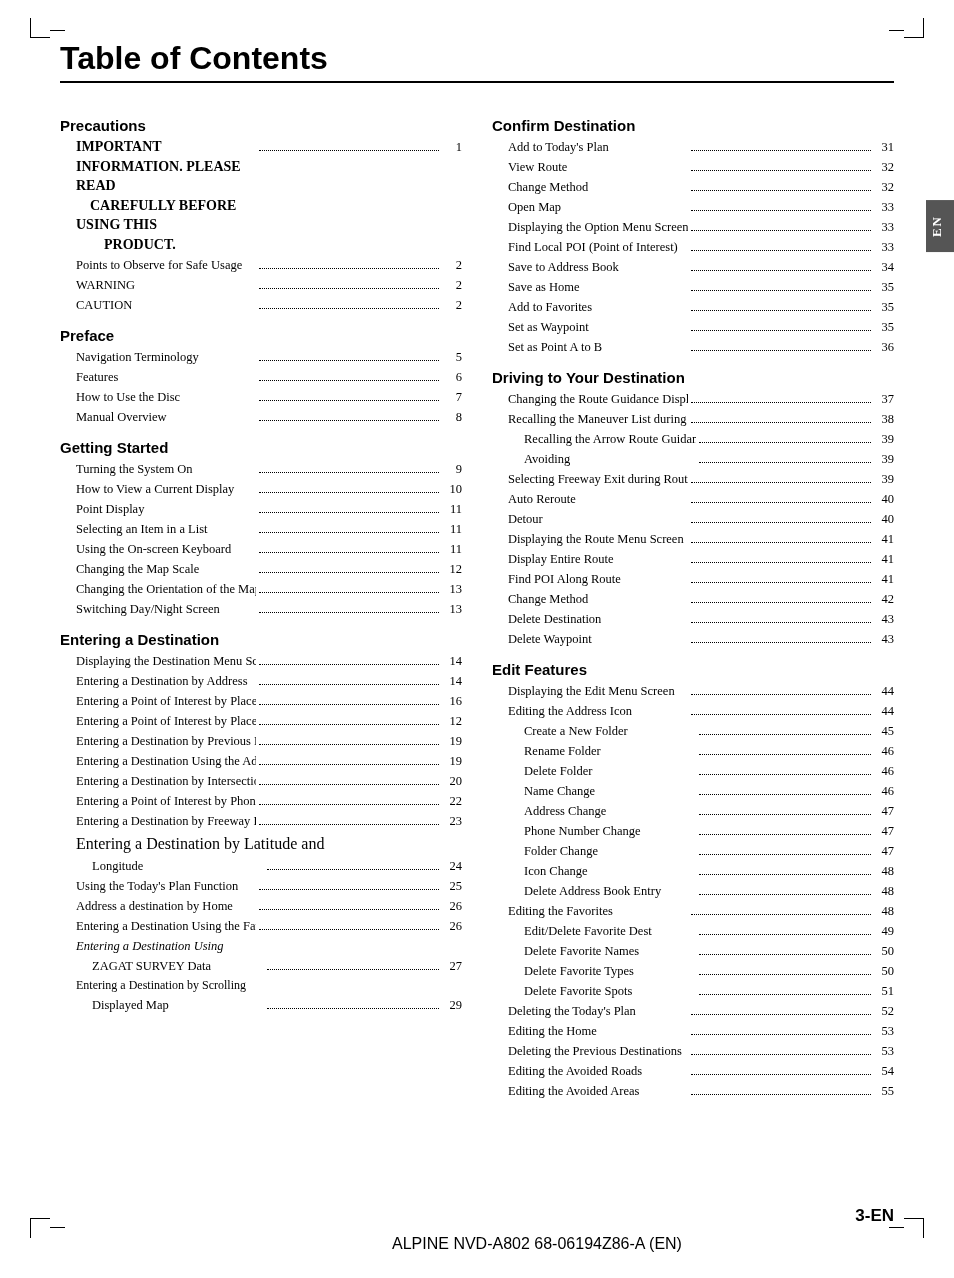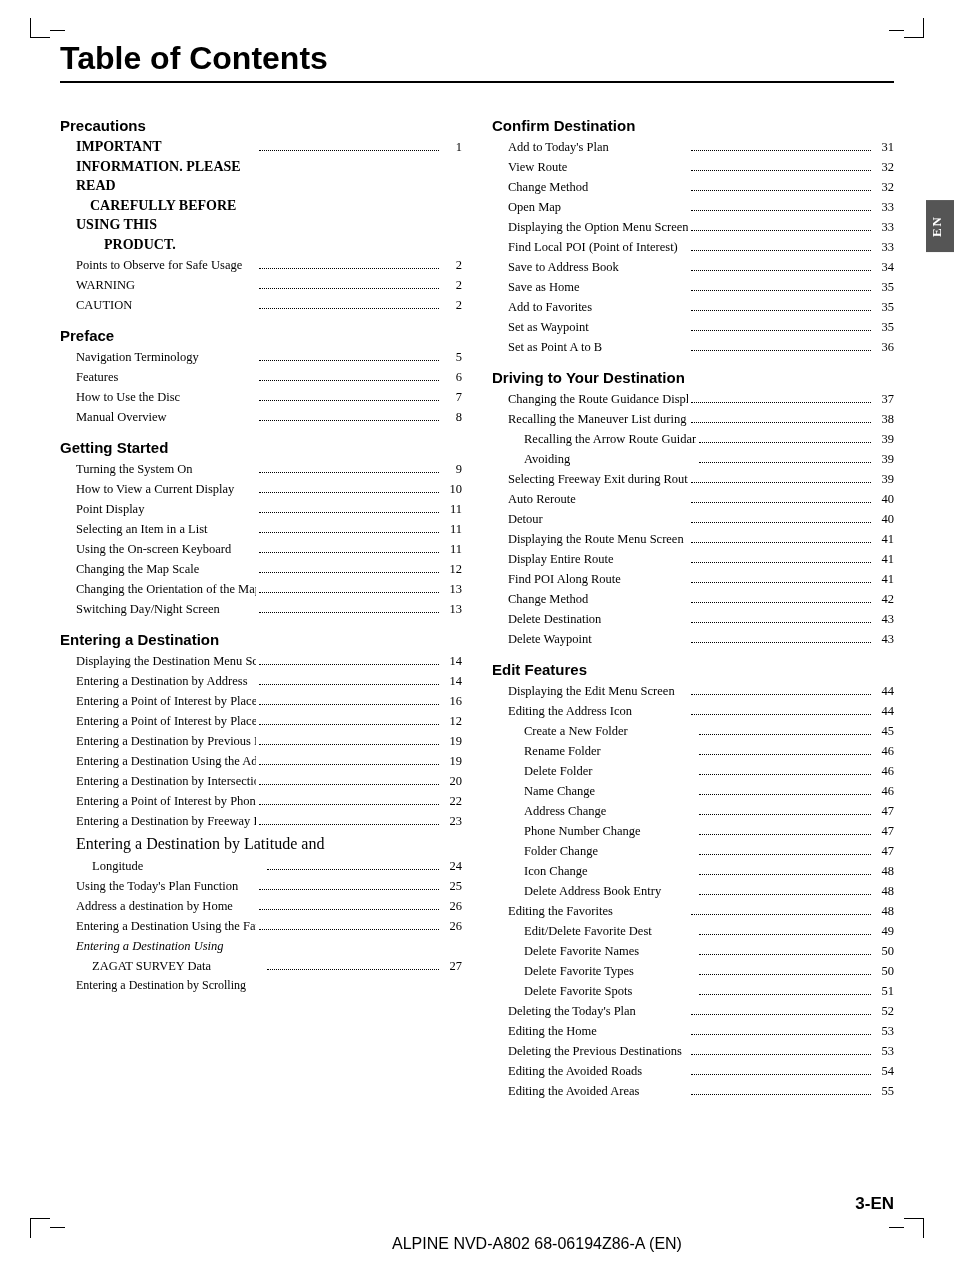--- a/index.html
+++ b/index.html
@@ -313,20 +313,25 @@
       </div>
       <div class="toc-entry indent-2">
         <span class="entry-text">ZAGAT SURVEY Data</span>
         <span class="dots"></span>
         <span class="page-num">27</span>
       </div>
 
       <div style="padding-left:16px;line-height:1.6;font-size:12px;">
         <span>Entering a Destination by Scrolling</span>
       </div>
+      <div class="toc-entry indent-2">
+        <span class="entry-text">Displayed Map</span>
+        <span class="dots"></span>
+        <span class="page-num">29</span>
+      </div>
 
     </div>
 
     <div class="col-right">
 
       <div class="section-title">Confirm Destination</div>
       <div class="toc-entry indent-1">
         <span class="entry-text">Add to Today's Plan</span>
         <span class="dots"></span>
         <span class="page-num">31</span>
@@ -558,15 +563,15 @@
 
     </div>
   </div>
 
   
   <div style="position:absolute;bottom:25px;width:100%;text-align:center;font-size:16px;font-family:Arial,sans-serif;">
     <span style="font-size:16px;">ALPINE NVD-A802 68-06194Z86-A (EN)</span>
   </div>
 
   
-  <div style="position:absolute;bottom:64px;right:60px;font-size:17px;font-family:Arial,sans-serif;font-weight:bold;">3-EN</div>
+  <div style="position:absolute;bottom:52px;right:60px;font-size:17px;font-family:Arial,sans-serif;font-weight:bold;">3-EN</div>
 
 </div>
 
 </body></html>

